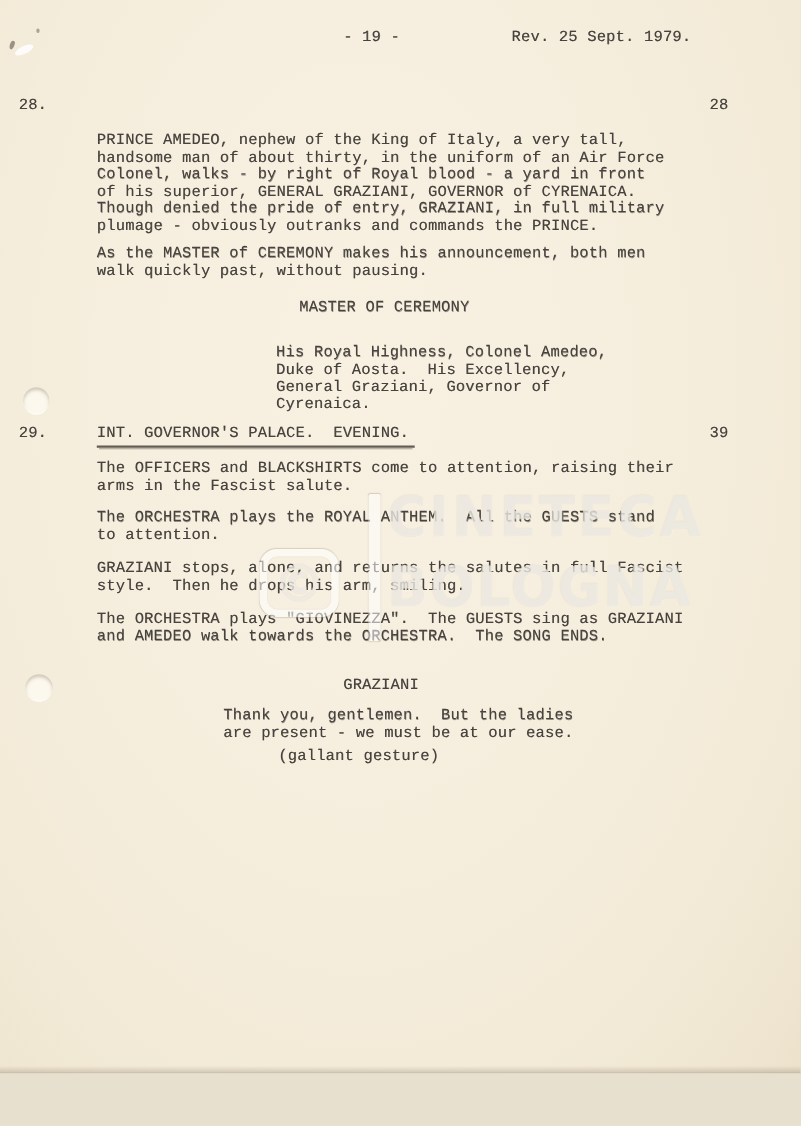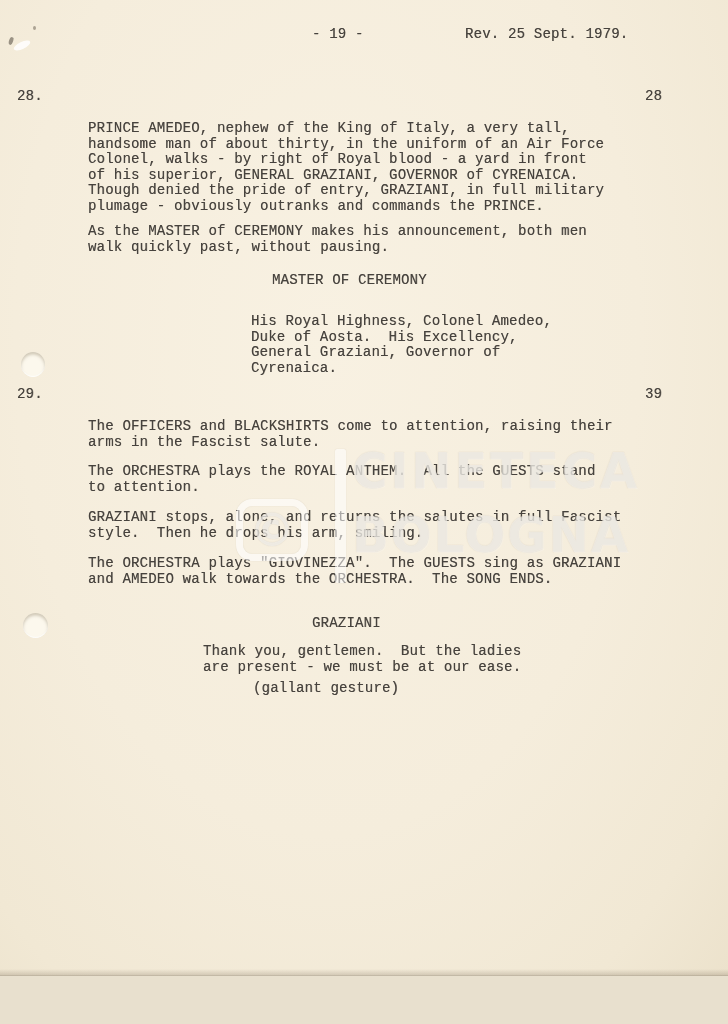--- a/index.html
+++ b/index.html
@@ -125,20 +125,21 @@
 plumage - obviously outranks and commands the PRINCE.</div>
   <div class="abs" style="left:88px; top:224px;">As the MASTER of CEREMONY makes his announcement, both men
 walk quickly past, without pausing.</div>
   <div class="abs" style="left:272px; top:273px;">MASTER OF CEREMONY</div>
   <div class="abs" style="left:203px; top:314px;margin-left:48px;">His Royal Highness, Colonel Amedeo,
 Duke of Aosta.  His Excellency,
 General Graziani, Governor of
 Cyrenaica.</div>
 
   <span class="abs" style="left:17px; top:387px;">29.</span>
+  <span class="abs scene-title" style="left:88px; top:387px;">INT. GOVERNOR'S PALACE.  EVENING.</span>
   <span class="abs" style="left:645px; top:387px;">39</span>
 
   <div class="abs" style="left:88px; top:419px;">The OFFICERS and BLACKSHIRTS come to attention, raising their
 arms in the Fascist salute.</div>
   <div class="abs" style="left:88px; top:464px;">The ORCHESTRA plays the ROYAL ANTHEM.  All the GUESTS stand
 to attention.</div>
   <div class="abs" style="left:88px; top:510px;">GRAZIANI stops, alone, and returns the salutes in full Fascist
 style.  Then he drops his arm, smiling.</div>
   <div class="abs" style="left:88px; top:556px;">The ORCHESTRA plays "GIOVINEZZA".  The GUESTS sing as GRAZIANI
 and AMEDEO walk towards the ORCHESTRA.  The SONG ENDS.</div>

